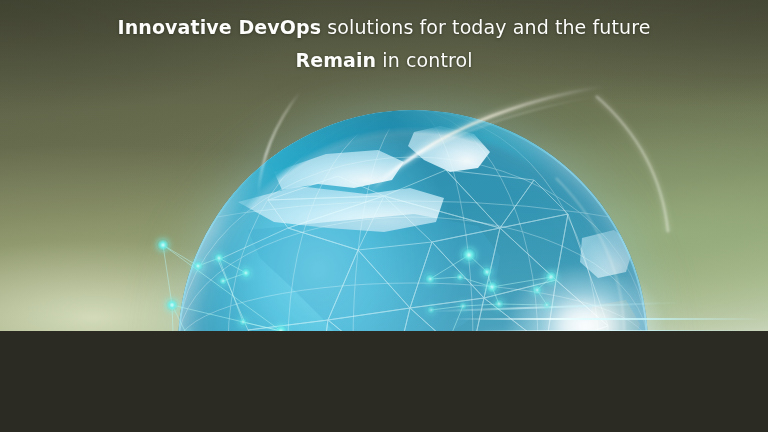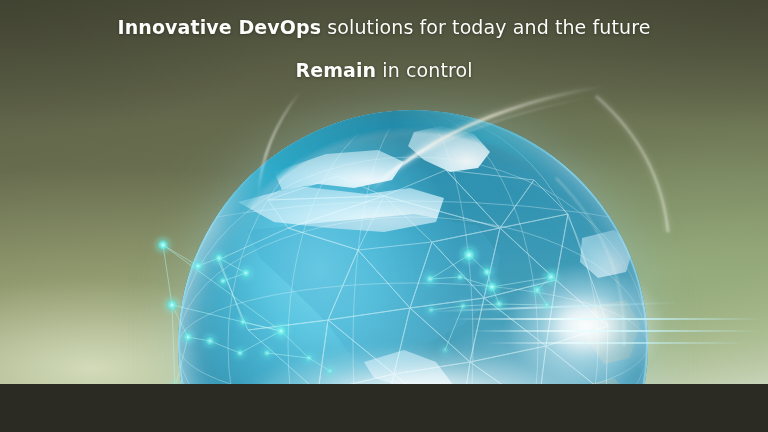--- a/index.html
+++ b/index.html
@@ -1,17 +1,17 @@
 <!DOCTYPE html>
 <html><head>
 <meta charset="utf-8">
 <style>
   html,body{margin:0;padding:0;background:#2b2b24;}
   #stage{
-    position:relative;width:768px;height:384px;overflow:hidden;
+    position:relative;width:768px;height:331px;overflow:hidden;
     font-family:"DejaVu Sans","Liberation Sans",sans-serif;
     background:#0c4a6e;
   }
   .layer{position:absolute;inset:0;pointer-events:none;}
 
   
   #bg-base{
     background:
       radial-gradient(120% 90% at 12% 96%, rgba(214,222,190,0.95) 0%, rgba(168,180,128,0.55) 26%, rgba(120,132,86,0.0) 58%),
       radial-gradient(110% 80% at 88% 70%, rgba(150,176,128,0.70) 0%, rgba(120,145,100,0.25) 42%, rgba(90,105,70,0.0) 70%),
@@ -85,21 +85,21 @@
   }
 
   
   #network{position:absolute;inset:0;}
   .node{position:absolute;border-radius:50%;background:radial-gradient(closest-side,#d8ffff 0%,#6ef0ea 45%,rgba(80,235,230,0.25) 100%);box-shadow:0 0 6px rgba(120,245,240,.9);}
 
   
   #headline{position:absolute;left:0;top:12px;width:768px;text-align:center;z-index:20;}
   .hl-line{color:#fdfdfb;font-size:19px;line-height:30px;letter-spacing:.1px;
     text-shadow:0 1px 3px rgba(40,44,28,.55),0 0 1px rgba(40,44,28,.6);white-space:nowrap;}
-  .hl-line.second{margin-top:13px;}
+  .hl-line.second{margin-top:3px;}
   .b{font-weight:700;}
   .n{font-weight:400;}
 </style>
 </head>
 <body>
 
 <div id="stage">
 
   <div class="layer" id="bg-base"></div>
 

